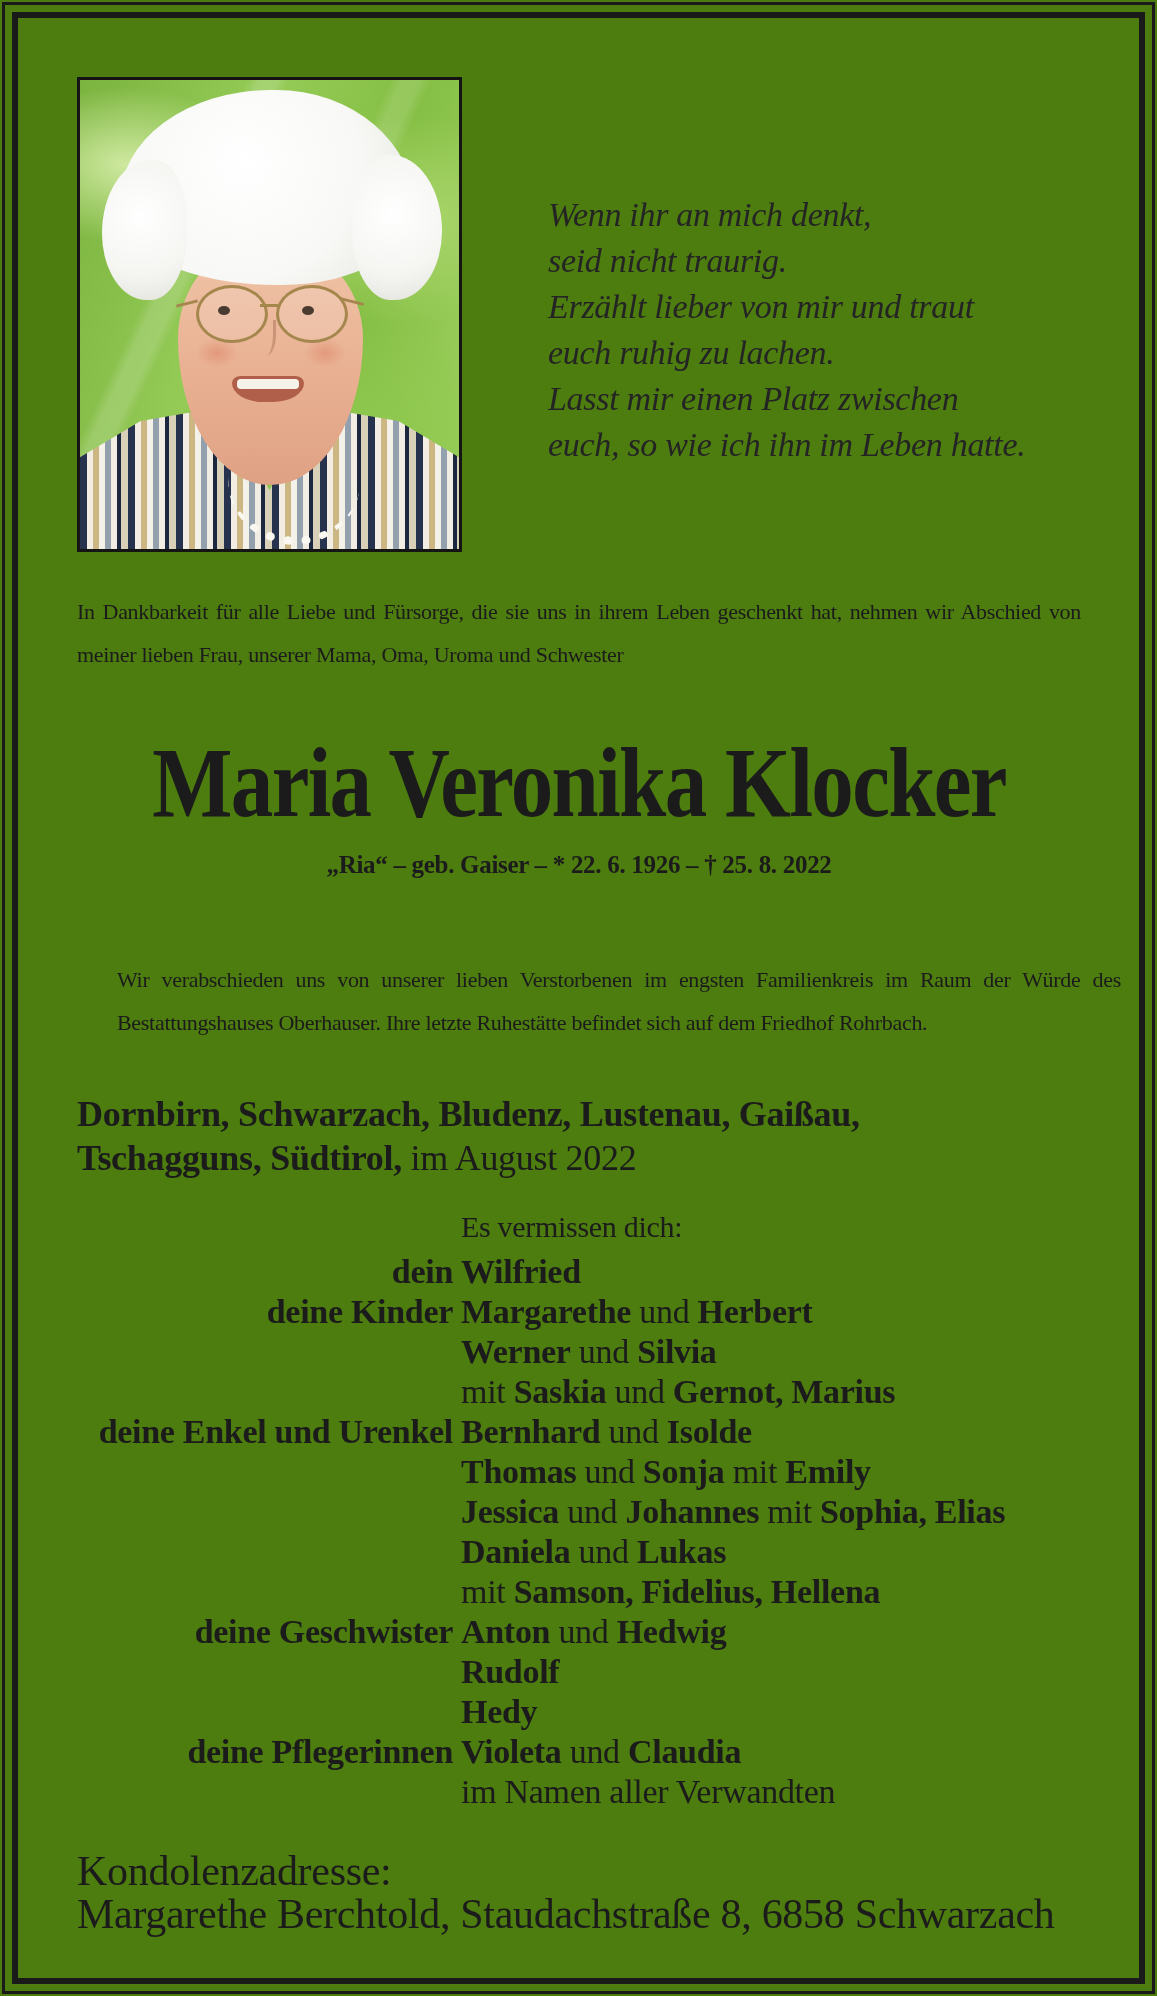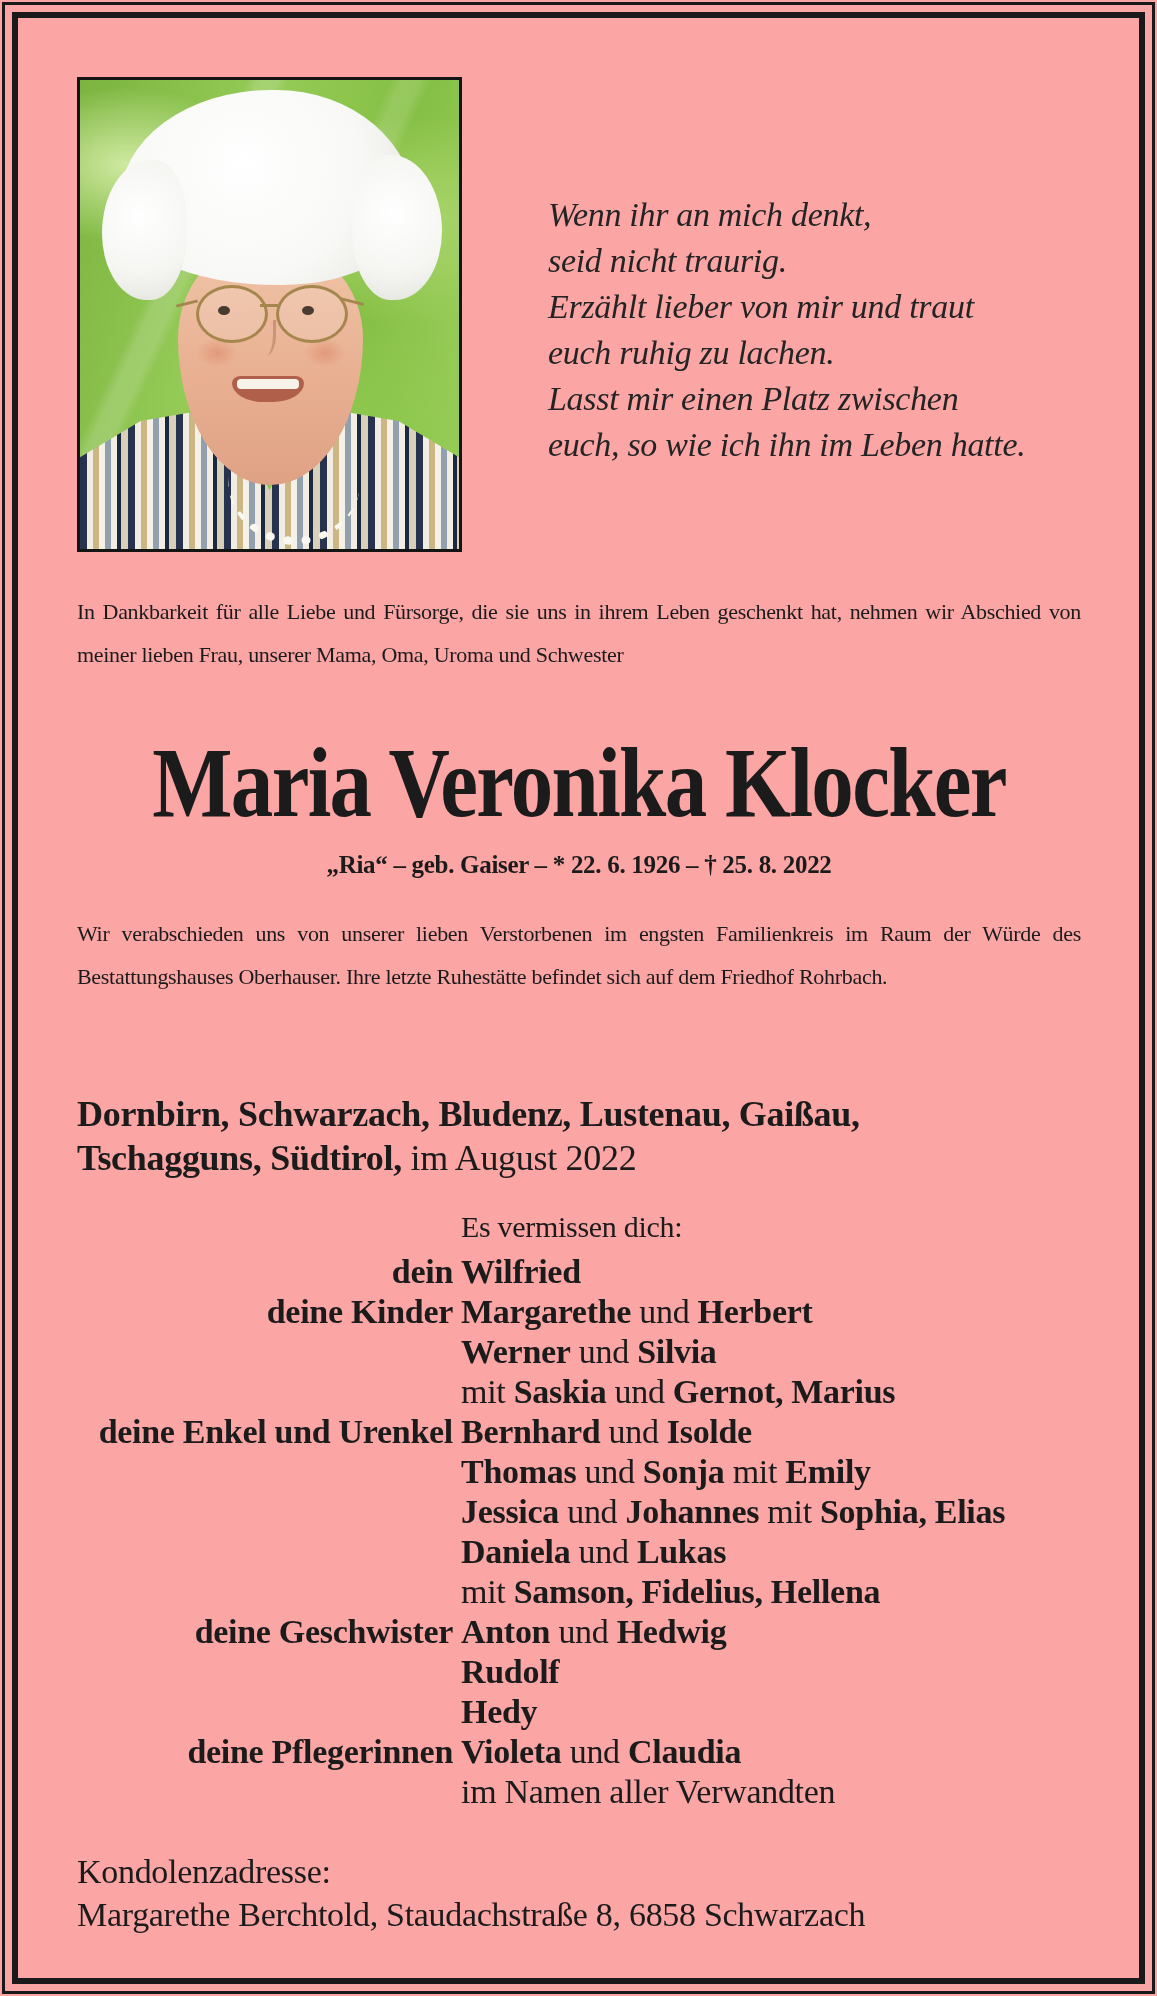--- a/index.html
+++ b/index.html
@@ -1,19 +1,19 @@
 <!DOCTYPE html>
 <html lang="de"><head>
 <meta charset="utf-8">
 <style>
   html,body{margin:0;padding:0;background:#ffffff;}
   .page{
     position:relative;
     width:1157px;height:1996px;
-    background:#fca5a5;
+    background:#4d7c0f;
     font-family:"Liberation Serif", serif;
     color:#1b1b1b;
     overflow:hidden;
   }
   .outer-line{position:absolute;inset:2px;border:3px solid #1a1a1a;pointer-events:none;}
   .inner-line{position:absolute;inset:12px;border:6px solid #1a1a1a;pointer-events:none;}
 
   
   .photo{
     position:absolute;left:77px;top:77px;width:385px;height:475px;
@@ -75,29 +75,29 @@
     white-space:pre-line;
   }
   .par{font-size:22px;line-height:43px;width:1004px;left:77px;text-align:justify;}
   .intro-par{top:590px;}
   .name-wrap{left:77px;top:731px;width:1004px;text-align:center;}
   .deceased-name{
     display:inline-block;font-weight:bold;font-size:100px;line-height:104px;
     letter-spacing:-2px;white-space:nowrap;transform:scaleX(0.85);transform-origin:center;
   }
   .subtitle{left:77px;top:846px;width:1004px;text-align:center;font-weight:bold;font-size:25px;line-height:38px;}
-  .farewell-par{top:912px;}
+  .farewell-par{top:958px;margin-left:40px;}
   .places{left:77px;top:1092px;width:1004px;font-size:36px;line-height:44px;}
   .places .b{font-weight:bold;white-space:pre-line;}
   .mourners-intro{left:461px;top:1206px;font-size:30px;line-height:42px;}
   .mourners{left:77px;top:1252px;width:1004px;font-size:34px;}
   .m-row{display:grid;grid-template-columns:376px 1fr;column-gap:8px;line-height:40px;}
   .m-label{text-align:right;font-weight:bold;}
   .bold{font-weight:bold;}
-  .condolence{left:77px;top:1850px;width:1004px;font-size:34px;line-height:43px;}
+  .condolence{left:77px;top:1850px;width:1004px;font-size:42px;line-height:43px;}
 </style>
 </head>
 <body>
 
 <div class="page">
   <div class="outer-line"></div>
   <div class="inner-line"></div>
 
   <div class="photo">
     <div class="streaks"></div>

